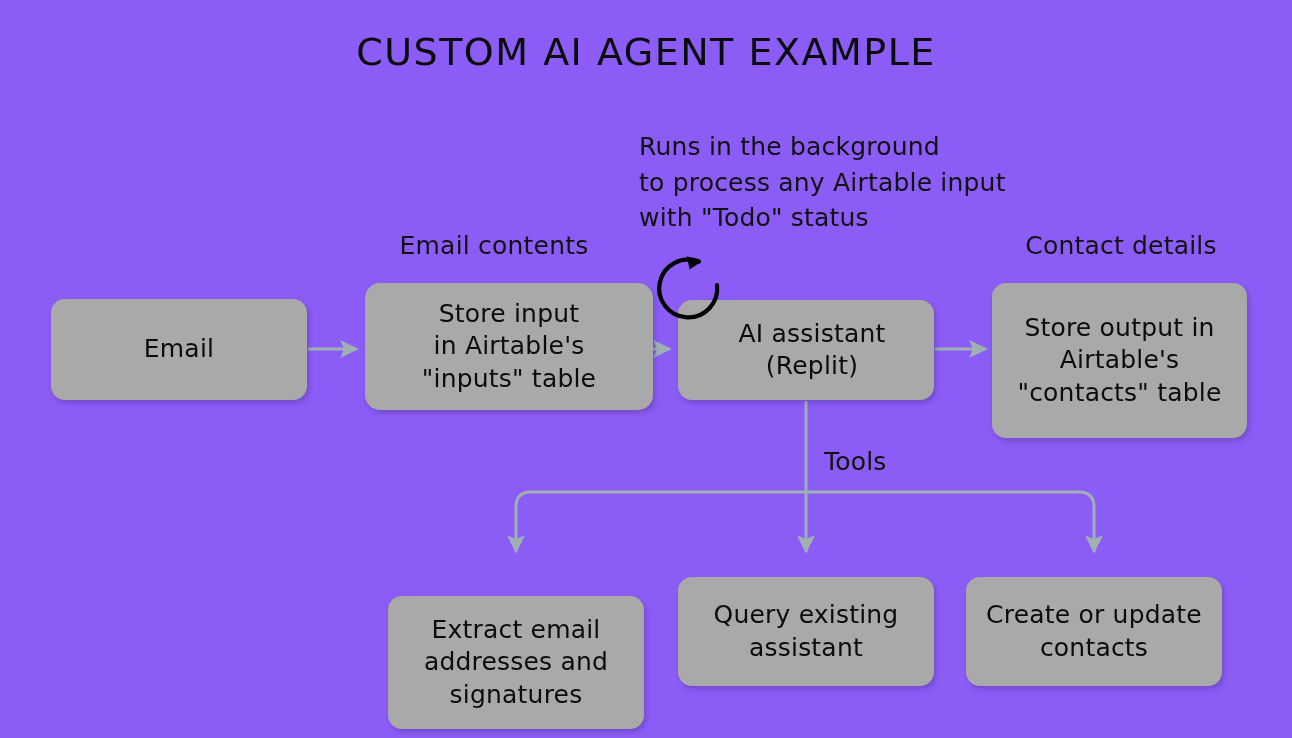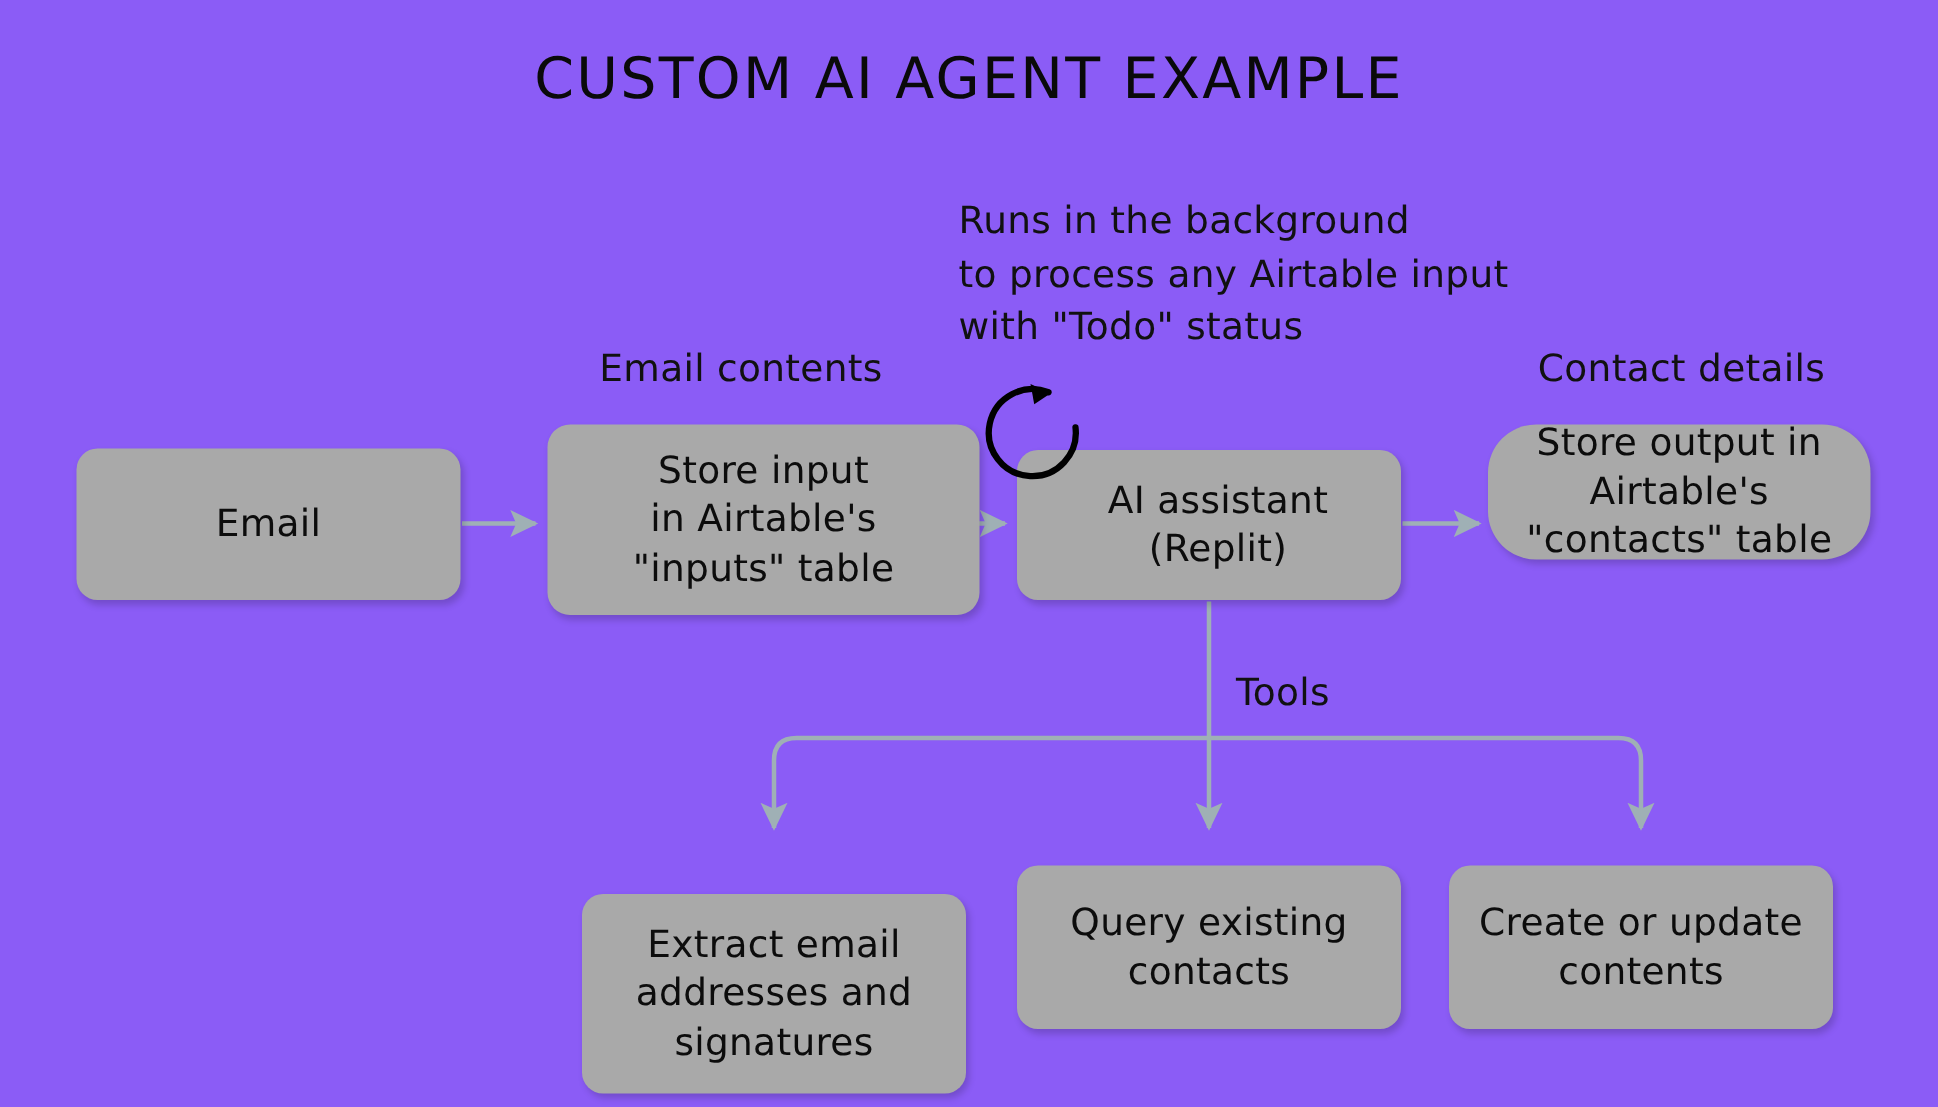--- a/index.html
+++ b/index.html
@@ -132,35 +132,35 @@
     <span class="node-text">Store input
 in Airtable's
 "inputs" table</span>
   </div>
 
   <div class="node" style="left:678px; top:300px; width:256px; height:100px;padding-left:12px;">
     <span class="node-text">AI assistant
 (Replit)</span>
   </div>
 
-  <div class="node" style="left:992px; top:283px; width:255px; height:90px;border-radius:32px;">
+  <div class="node" style="left:992px; top:283px; width:255px; height:155px;">
     <span class="node-text">Store output in
 Airtable's
 "contacts" table</span>
   </div>
 
   <div class="node" style="left:388px; top:575px; width:256px; height:133px;margin-top:21px;">
     <span class="node-text">Extract email
 addresses and
 signatures</span>
   </div>
 
   <div class="node" style="left:678px; top:577px; width:256px; height:109px;">
     <span class="node-text">Query existing
-contacts</span>
+assistant</span>
   </div>
 
   <div class="node" style="left:966px; top:577px; width:256px; height:109px;">
     <span class="node-text">Create or update
-contents</span>
+contacts</span>
   </div>
 
 </div>
 
 </body></html>

